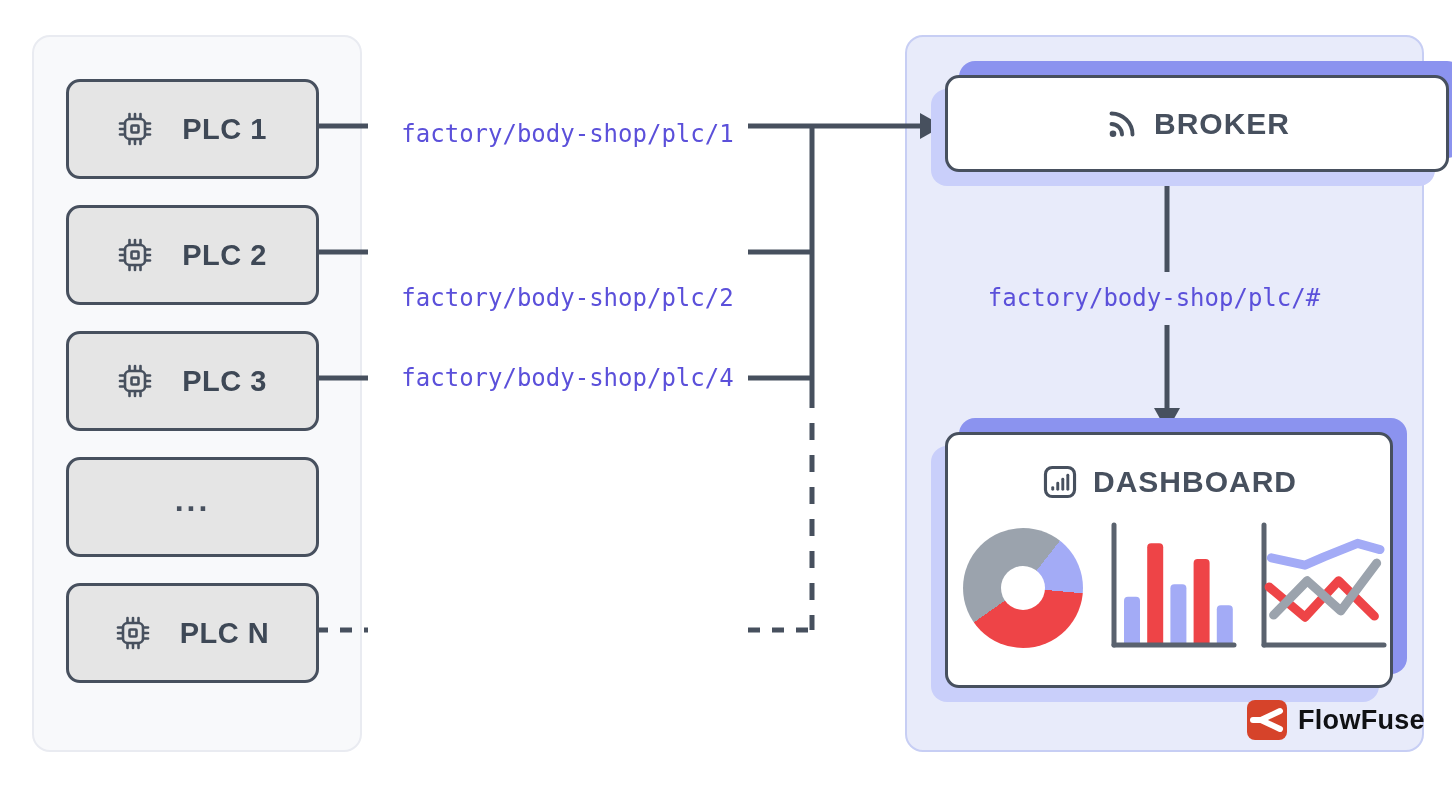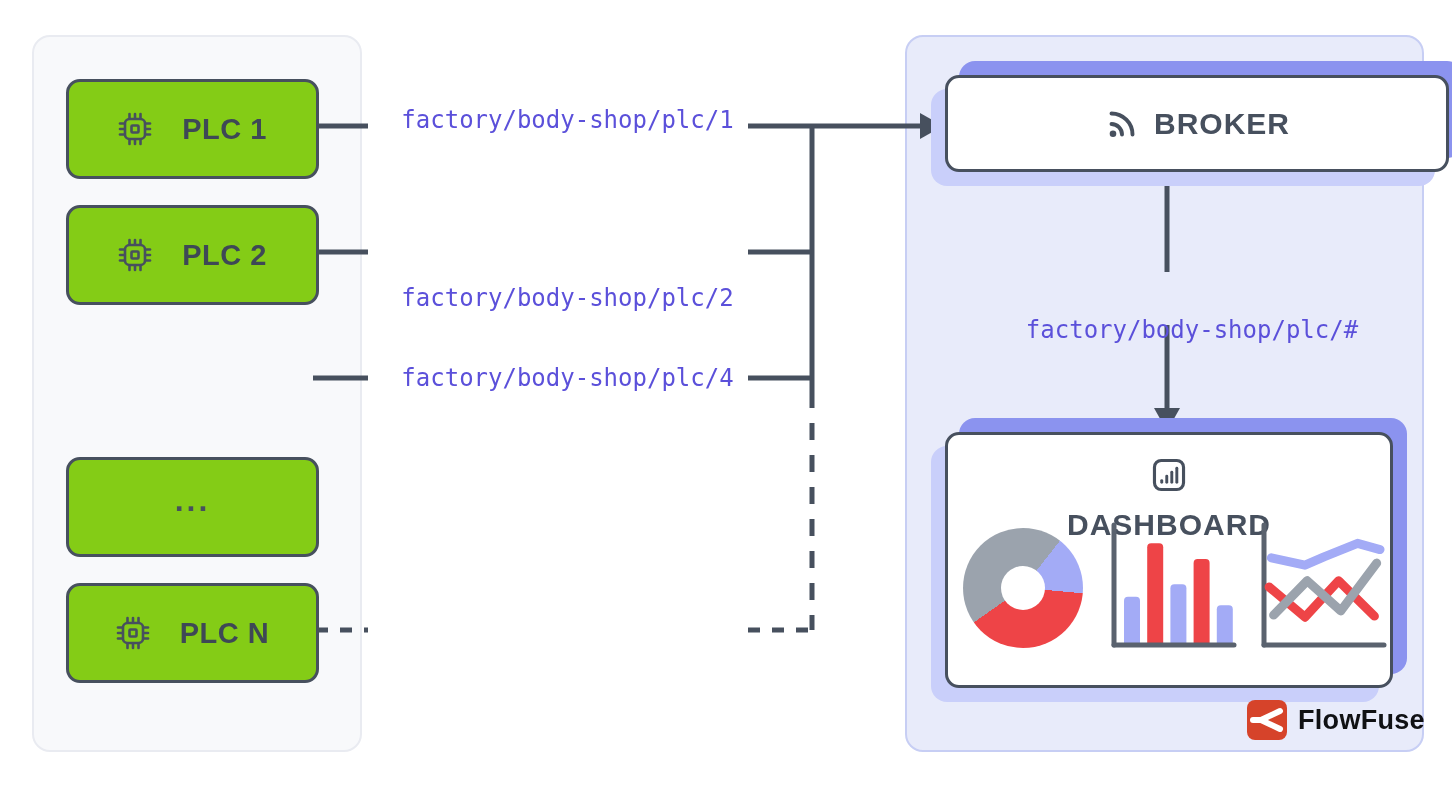--- a/index.html
+++ b/index.html
@@ -6,54 +6,54 @@
   .canvas{position:relative;width:1452px;height:786px;background:#ffffff;
           font-family:"Liberation Sans",sans-serif;overflow:hidden;}
 
   
   .factory-panel{position:absolute;left:32px;top:35px;width:326px;height:713px;
     background:#f8f9fb;border:2px solid #e9ebf1;border-radius:18px;z-index:1;}
   .cloud-panel{position:absolute;left:905px;top:35px;width:515px;height:713px;
     background:#e8ebfa;border:2px solid #c7cef4;border-radius:18px;z-index:1;}
 
   
-  .plc-node{position:absolute;left:66px;width:247px;height:94px;background:#84cc16;
+  .plc-node{position:absolute;left:66px;width:247px;height:94px;background:#e5e5e5;
     border:3px solid #47505e;border-radius:14px;display:flex;align-items:center;
     justify-content:center;gap:30px;z-index:3;}
   .plc-label{font-weight:bold;font-size:29px;color:#3e4856;letter-spacing:.5px;}
   .ellipsis-label{font-weight:bold;font-size:32px;color:#47505e;letter-spacing:3px;
     margin-top:-14px;}
 
   .panel-caption{position:absolute;left:100px;top:706px;width:244px;text-align:right;
     font-weight:bold;font-size:22px;color:#0d0f13;z-index:3;}
 
   
   .topic{position:absolute;width:375px;text-align:center;transform:translateY(-50%);
     font-family:"DejaVu Sans Mono",monospace;font-size:24px;color:#5b50da;z-index:4;}
-  .topic.t1{left:380px;top:120px;} .topic.t2{left:380px;top:252px;margin-top:46px;}
+  .topic.t1{left:380px;top:134px;} .topic.t2{left:380px;top:252px;margin-top:46px;}
   .topic.t3{left:380px;top:378px;} .topic.tn{left:380px;top:630px;}
-  .topic.tw{left:992px;top:298px;width:400px;margin-top:32px;}
+  .topic.tw{left:954px;top:298px;width:400px;}
 
   
   .wires{position:absolute;left:0;top:0;z-index:2;pointer-events:none;}
 
   
   .card-group{position:absolute;z-index:3;}
   .card-group .echo{position:absolute;width:100%;height:100%;border-radius:16px;}
   .echo.indigo{left:14px;top:-14px;background:#8b93ef;}
   .echo.peri{left:-14px;top:14px;background:#c9cffa;}
   .card{position:absolute;inset:0;background:#ffffff;border:3.5px solid #47505e;
     border-radius:14px;}
   .broker-group{left:945px;top:75px;width:504px;height:97px;}
   .dash-group{left:945px;top:432px;width:448px;height:256px;}
   .card-title{position:absolute;left:0;right:0;display:flex;align-items:center;
     justify-content:center;gap:14px;font-weight:bold;font-size:30px;color:#47505e;
     letter-spacing:1px;}
   .broker-group .card-title{top:0;bottom:0;}
-  .dash-group .card-title{top:21px;flex-direction:column;}
+  .dash-group .card-title{top:28px;}
 
   
   .donut{position:absolute;left:15px;top:93px;width:120px;height:120px;border-radius:50%;}
   .donut .hole{position:absolute;left:50%;top:50%;width:44px;height:44px;margin:-22px 0 0 -22px;
     background:#ffffff;border-radius:50%;}
   .mini-svg{position:absolute;}
   .bar-pos{left:156px;top:84px;} .line-pos{left:306px;top:84px;}
 
   
   .brand{position:absolute;left:1246px;top:699px;display:flex;align-items:center;
@@ -133,20 +133,41 @@
           <line x1="2" y1="17" x2="6" y2="17"></line>
           <line x1="2" y1="22.5" x2="6" y2="22.5"></line>
         <line x1="28" y1="11.5" x2="32" y2="11.5"></line>
           <line x1="28" y1="17" x2="32" y2="17"></line>
           <line x1="28" y1="22.5" x2="32" y2="22.5"></line>
       </g>
     </svg>
     <span class="plc-label">PLC 2</span>
   </div>
 
+  <div class="plc-node" style="top:331px">
+    <svg width="34" height="34" viewBox="0 0 34 34">
+      <g stroke="#47505e" stroke-width="2.6" fill="none" stroke-linecap="round">
+        <rect x="7" y="7" width="20" height="20" rx="4.5"></rect>
+        <rect x="13.5" y="13.5" width="7" height="7" rx="1"></rect>
+        <line x1="11.5" y1="2" x2="11.5" y2="6"></line>
+          <line x1="17" y1="2" x2="17" y2="6"></line>
+          <line x1="22.5" y1="2" x2="22.5" y2="6"></line>
+        <line x1="11.5" y1="28" x2="11.5" y2="32"></line>
+          <line x1="17" y1="28" x2="17" y2="32"></line>
+          <line x1="22.5" y1="28" x2="22.5" y2="32"></line>
+        <line x1="2" y1="11.5" x2="6" y2="11.5"></line>
+          <line x1="2" y1="17" x2="6" y2="17"></line>
+          <line x1="2" y1="22.5" x2="6" y2="22.5"></line>
+        <line x1="28" y1="11.5" x2="32" y2="11.5"></line>
+          <line x1="28" y1="17" x2="32" y2="17"></line>
+          <line x1="28" y1="22.5" x2="32" y2="22.5"></line>
+      </g>
+    </svg>
+    <span class="plc-label">PLC 3</span>
+  </div>
 
   <div class="plc-node" style="top:457px">
     <span class="ellipsis-label">...</span>
   </div>
 
   <div class="plc-node" style="top:583px">
     <svg width="34" height="34" viewBox="0 0 34 34">
       <g stroke="#47505e" stroke-width="2.6" fill="none" stroke-linecap="round">
         <rect x="7" y="7" width="20" height="20" rx="4.5"></rect>
         <rect x="13.5" y="13.5" width="7" height="7" rx="1"></rect>

